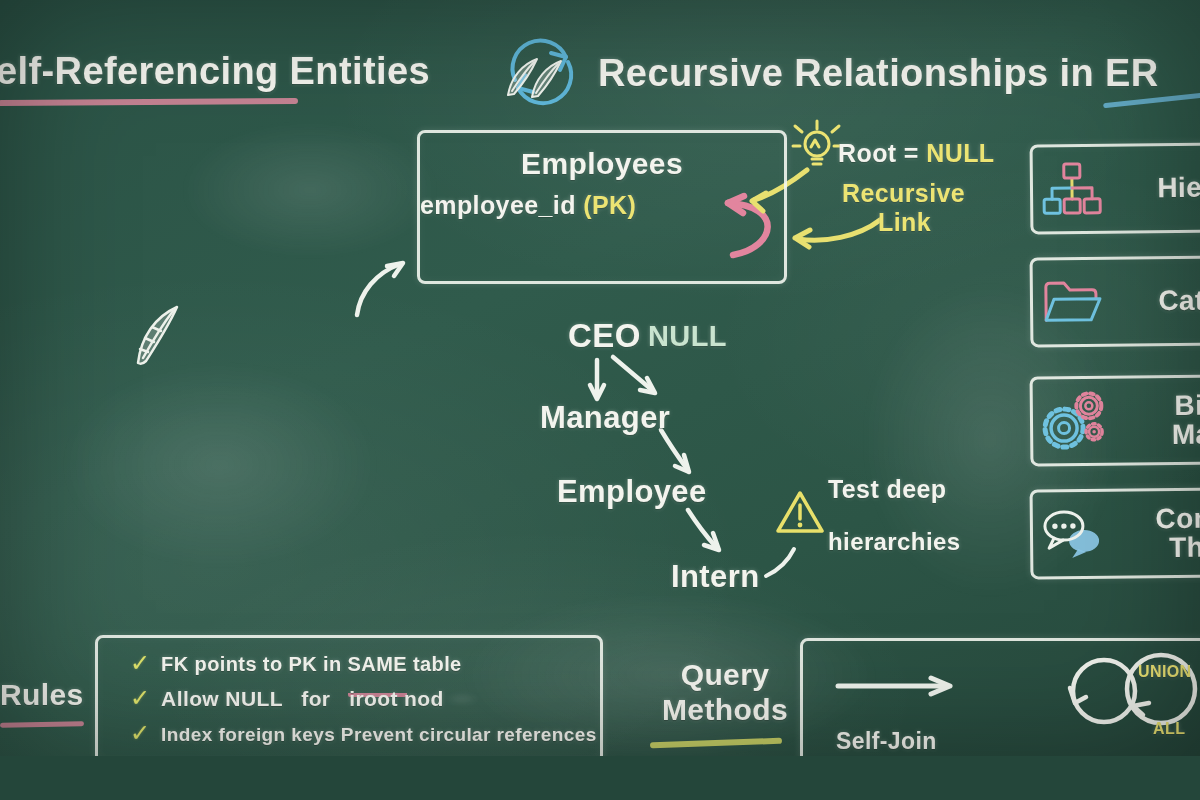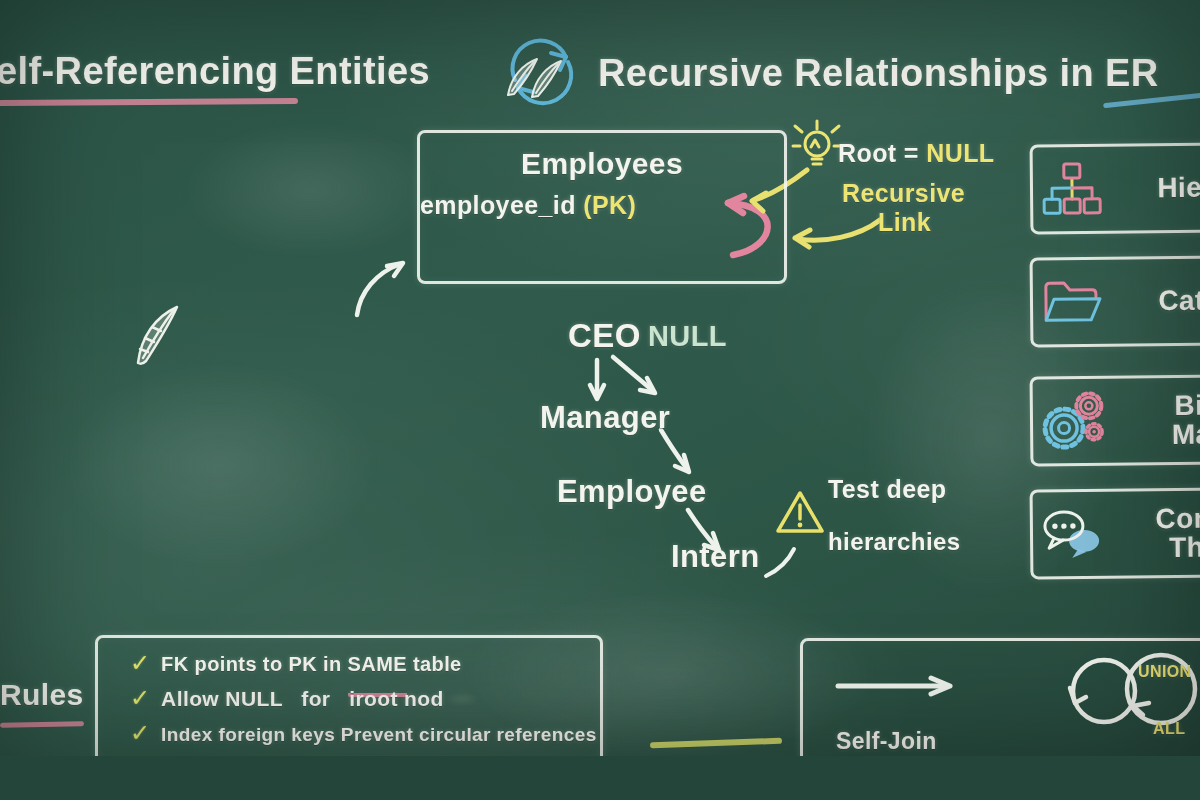--- a/index.html
+++ b/index.html
@@ -147,21 +147,21 @@
     <span class="c-yellow">NULL</span>
   </div>
   <div class="abs chalk c-yellow" style="left:842px;top:179px;font-size:25px;">Recursive</div>
   <div class="abs chalk c-yellow" style="left:878px;top:208px;font-size:25px;">Link</div>
 
 
   <div class="abs chalk" style="left:568px;top:317px;font-size:33px;">CEO</div>
   <div class="abs chalk c-mint" style="left:648px;top:320px;font-size:29px;">NULL</div>
   <div class="abs chalk" style="left:540px;top:400px;font-size:31px;">Manager</div>
   <div class="abs chalk" style="left:557px;top:474px;font-size:31px;">Employee</div>
-  <div class="abs chalk" style="left:671px;top:539px;font-size:31px;">Intern</div>
+  <div class="abs chalk" style="left:671px;top:559px;font-size:31px;">Intern</div>
 
   <div class="abs chalk" style="left:828px;top:475px;font-size:25px;">Test deep</div>
   <div class="abs chalk" style="left:828px;top:528px;font-size:24px;">hierarchies</div>
 
   <div class="panel box" style="top:143px;">
     <svg width="62" height="56" viewBox="0 0 62 56">
       <g fill="none" stroke-linecap="round" stroke-linejoin="round" stroke-width="3">
         <path d="M31,18 V27" stroke="#e4da6e"></path>
         <path d="M31,27 V38" stroke="#e4da6e"></path>
         <path d="M31,27 H11 V38" stroke="#6fc2e0"></path>
@@ -237,20 +237,24 @@
       <span class="rule-check">✓</span>
       <span class="chalk pre-space" style="font-size:21px;">Allow NULL   for   iroot nod</span>
       <span class="smudge" style="position:static;width:36px;height:14px;display:inline-block;opacity:.9;"></span>
     </div>
     <div class="rule-row">
       <span class="rule-check">✓</span>
       <span class="chalk" style="font-size:19px;">Index foreign keys Prevent circular references</span>
     </div>
   </div>
 
+  <div class="abs chalk" style="left:645px;top:658px;width:160px;text-align:center;font-size:30px;line-height:1.15;">
+    <div>Query</div>
+    <div>Methods</div>
+  </div>
   <div class="underline" style="left:650px;top:740px;width:132px;height:6px;background:#dfe36b;transform:rotate(-2deg);"></div>
 
   <div class="abs box" style="left:800px;top:638px;width:430px;height:127px;"></div>
   <div class="abs chalk" style="left:836px;top:728px;font-size:23px;">Self-Join</div>
   <div class="abs chalk" style="left:1056px;top:727px;font-size:24px;margin-top:40px;">Recursive C</div>
   <div class="abs chalk c-yellow" style="left:1138px;top:663px;font-size:16px;">UNION</div>
   <div class="abs chalk c-yellow" style="left:1153px;top:720px;font-size:16px;">ALL</div>
 
   <div class="abs" style="left:0;top:788px;width:1200px;height:12px;background:#0e100e;"></div>
   <div class="vignette"></div>

